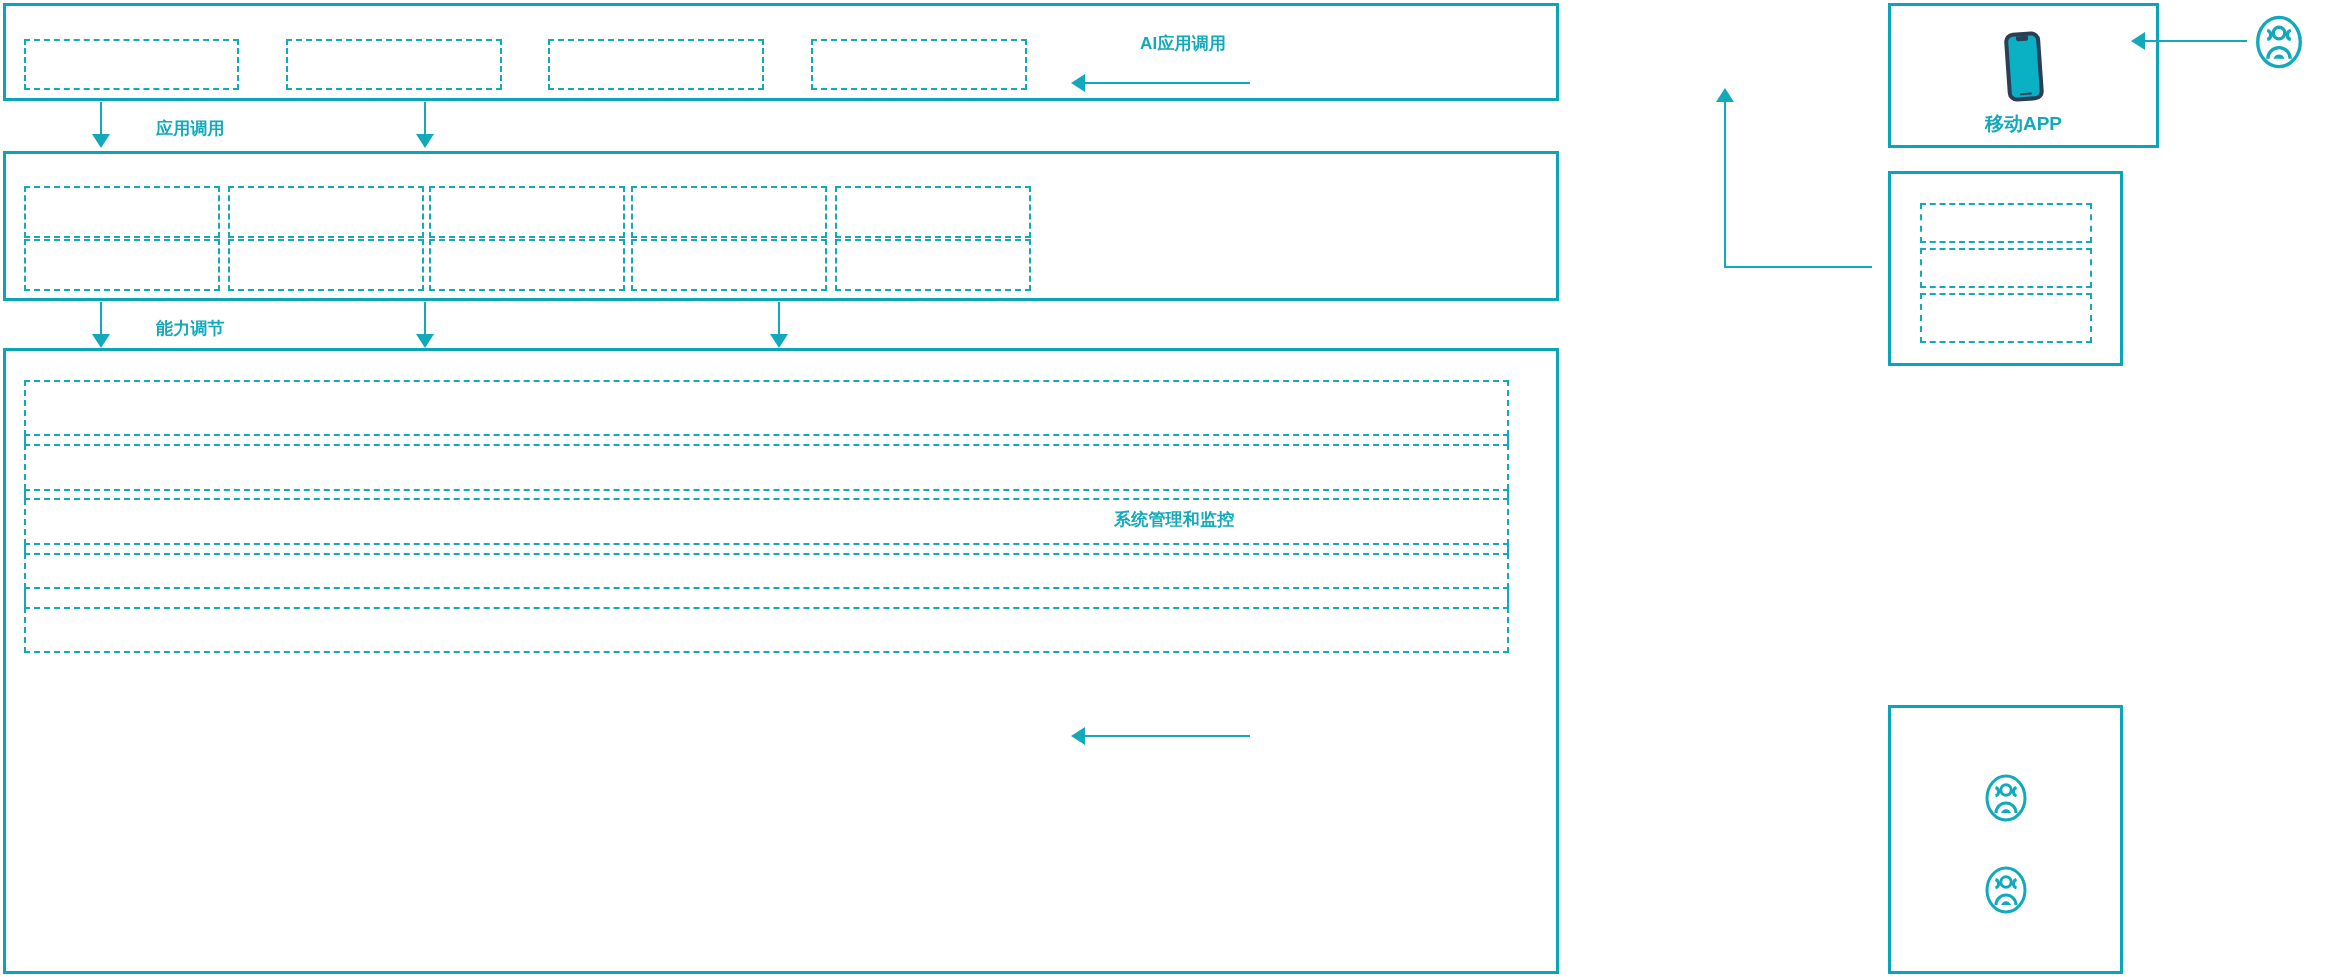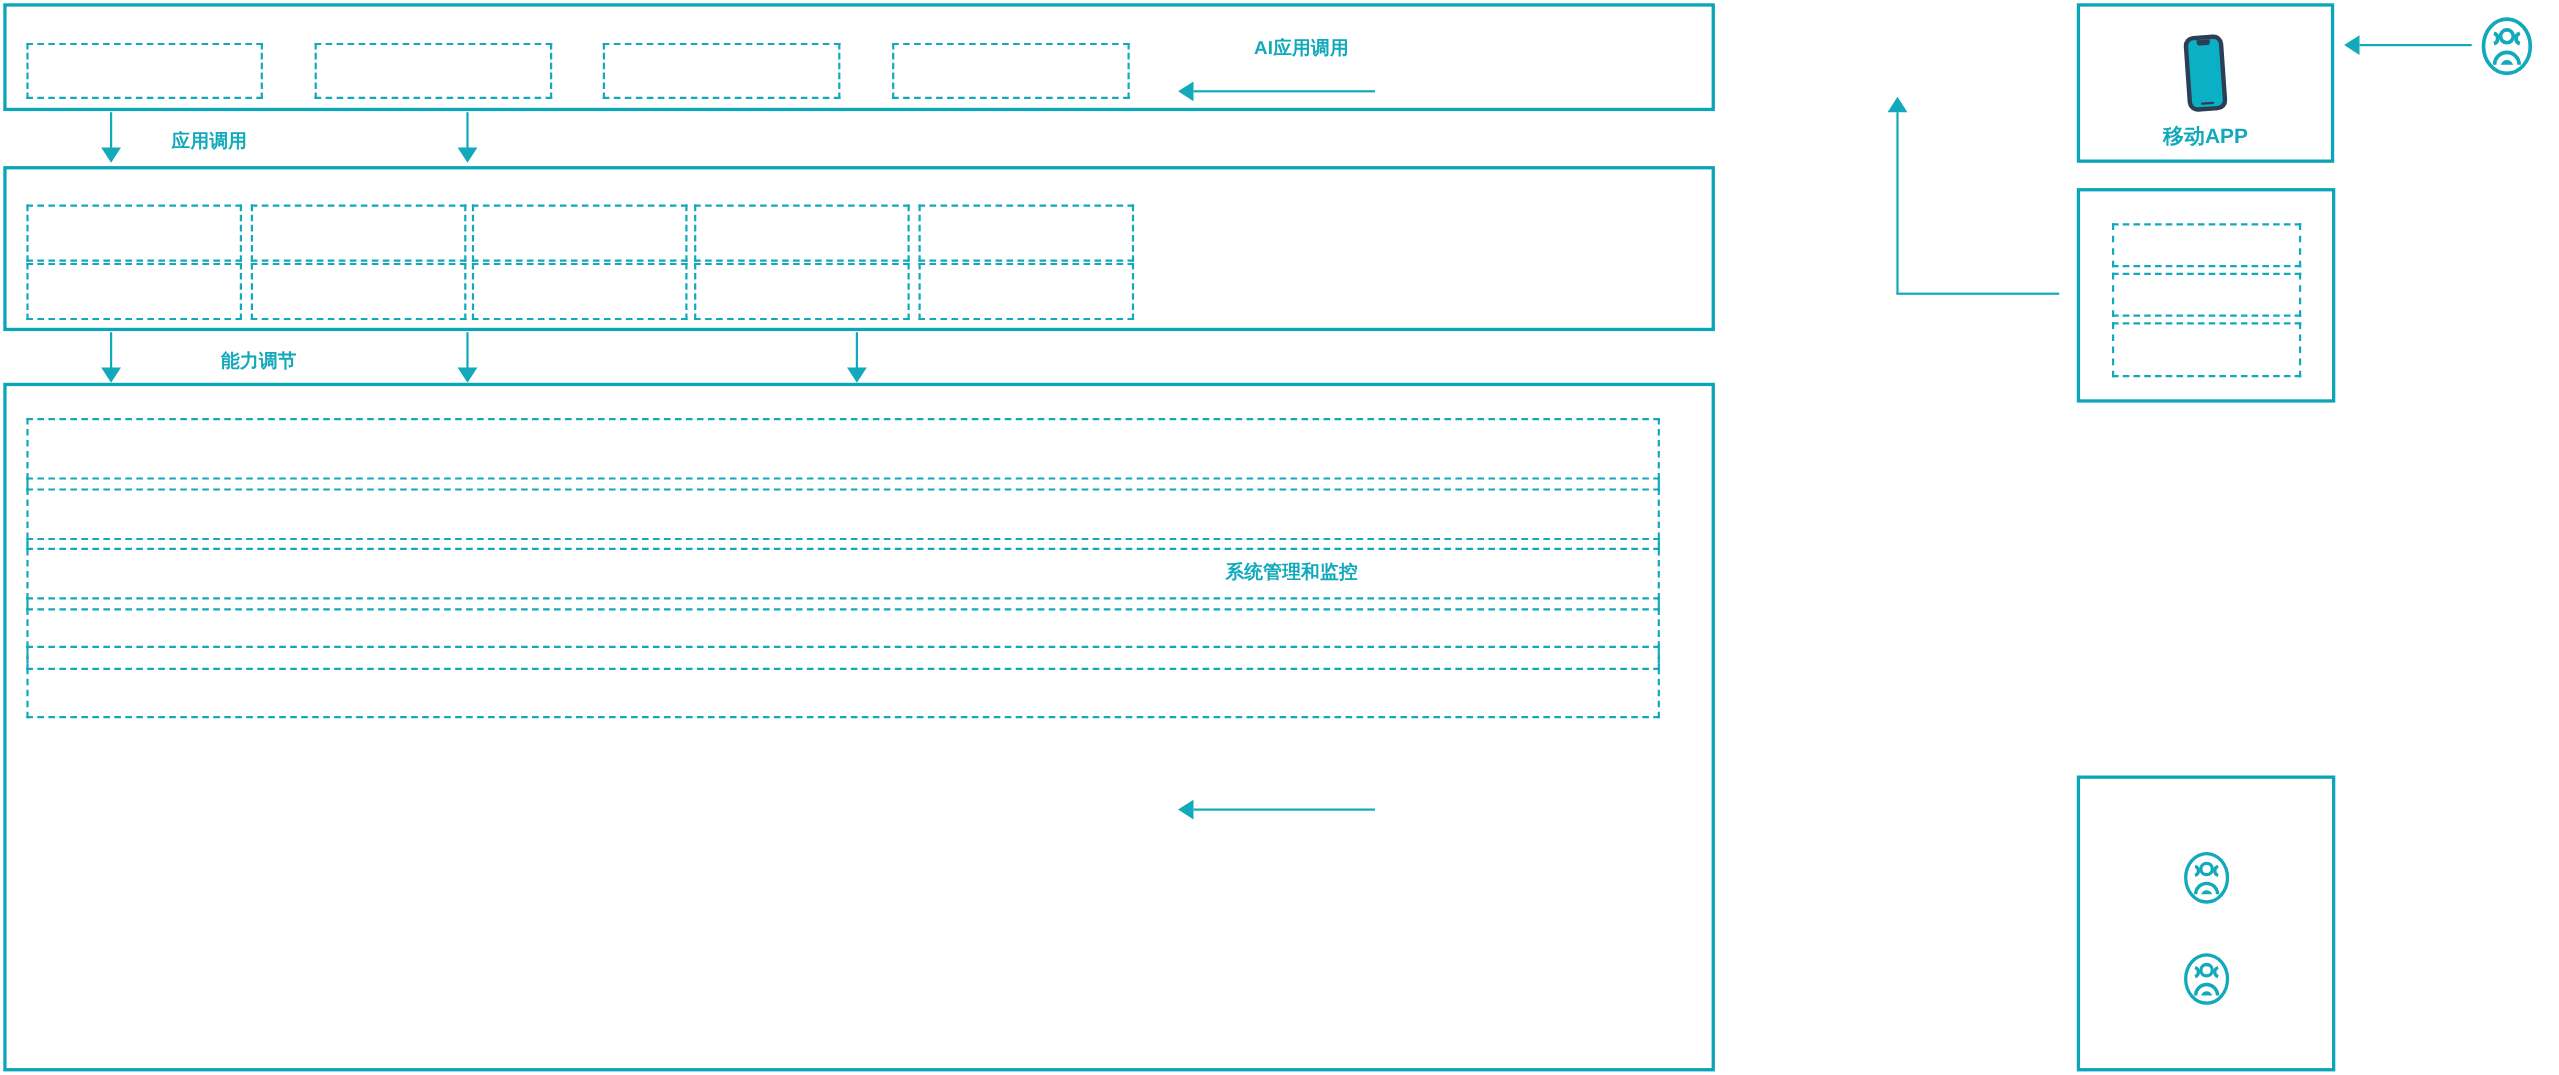--- a/index.html
+++ b/index.html
@@ -134,21 +134,21 @@
 
   <div class="vline" style="left:100px; top:302px; height:36px;"></div>
   <div class="arrow-down" style="left:92px; top:334px;"></div>
 
   <div class="vline" style="left:424px; top:302px; height:36px;"></div>
   <div class="arrow-down" style="left:416px; top:334px;"></div>
 
   <div class="vline" style="left:778px; top:302px; height:36px;"></div>
   <div class="arrow-down" style="left:770px; top:334px;"></div>
 
-  <div class="label" style="left:156px; top:317px;margin-left:45px;">能力调节</div>
+  <div class="label" style="left:156px; top:317px;">能力调节</div>
 
   <div class="layer" style="left:3px; top:348px; width:1556px; height:626px;">
   </div>
   <div class="dbox" style="left:24px; top:380px; width:1485px; height:66px;"></div>
   <div class="dbox" style="left:24px; top:434px; width:1485px; height:66px;"></div>
   <div class="dbox" style="left:24px; top:489px; width:1485px; height:66px;"></div>
   <div class="dbox" style="left:24px; top:543px; width:1485px; height:66px;"></div>
   <div class="dbox" style="left:24px; top:587px; width:1485px; height:66px;"></div>
 
   <div class="hline" style="left:1085px; top:82px; width:165px;"></div>
@@ -156,21 +156,21 @@
   <div class="label" style="left:1140px; top:32px;">AI应用调用</div>
 
   <div class="vline" style="left:1724px; top:102px; height:165px;"></div>
   <div class="arrow-up" style="left:1716px; top:88px;"></div>
   <div class="hline" style="left:1724px; top:266px; width:148px;"></div>
 
   <div class="hline" style="left:1085px; top:735px; width:165px;"></div>
   <div class="arrow-left" style="left:1071px; top:727px;"></div>
   <div class="label" style="left:1114px; top:508px; top:508px;">系统管理和监控</div>
 
-  <div class="panel" style="left:1888px; top:3px; width:234px; height:145px;">
+  <div class="panel" style="left:1888px; top:3px; width:271px; height:145px;">
     <div class="icon-wrap" style="left:50%; top:24px; transform:translateX(-50%);">
       <svg width="46" height="74" viewBox="0 0 46 74" xmlns="http://www.w3.org/2000/svg">
         <g transform="rotate(-4 23 37)">
           <rect x="7" y="4" width="32" height="65" rx="7" ry="7" fill="#0ab0c4" stroke="#2c3e56" stroke-width="4"></rect>
           <path d="M17 6 h12 v2.5 a2.5 2.5 0 0 1 -2.5 2.5 h-7 A2.5 2.5 0 0 1 17 8.5 Z" fill="#2c3e56"></path>
           <rect x="17" y="63" width="12" height="2" rx="1" fill="#2c3e56"></rect>
         </g>
       </svg>
     </div>
     <div class="panel-label" style="top:105px;">移动APP</div>

